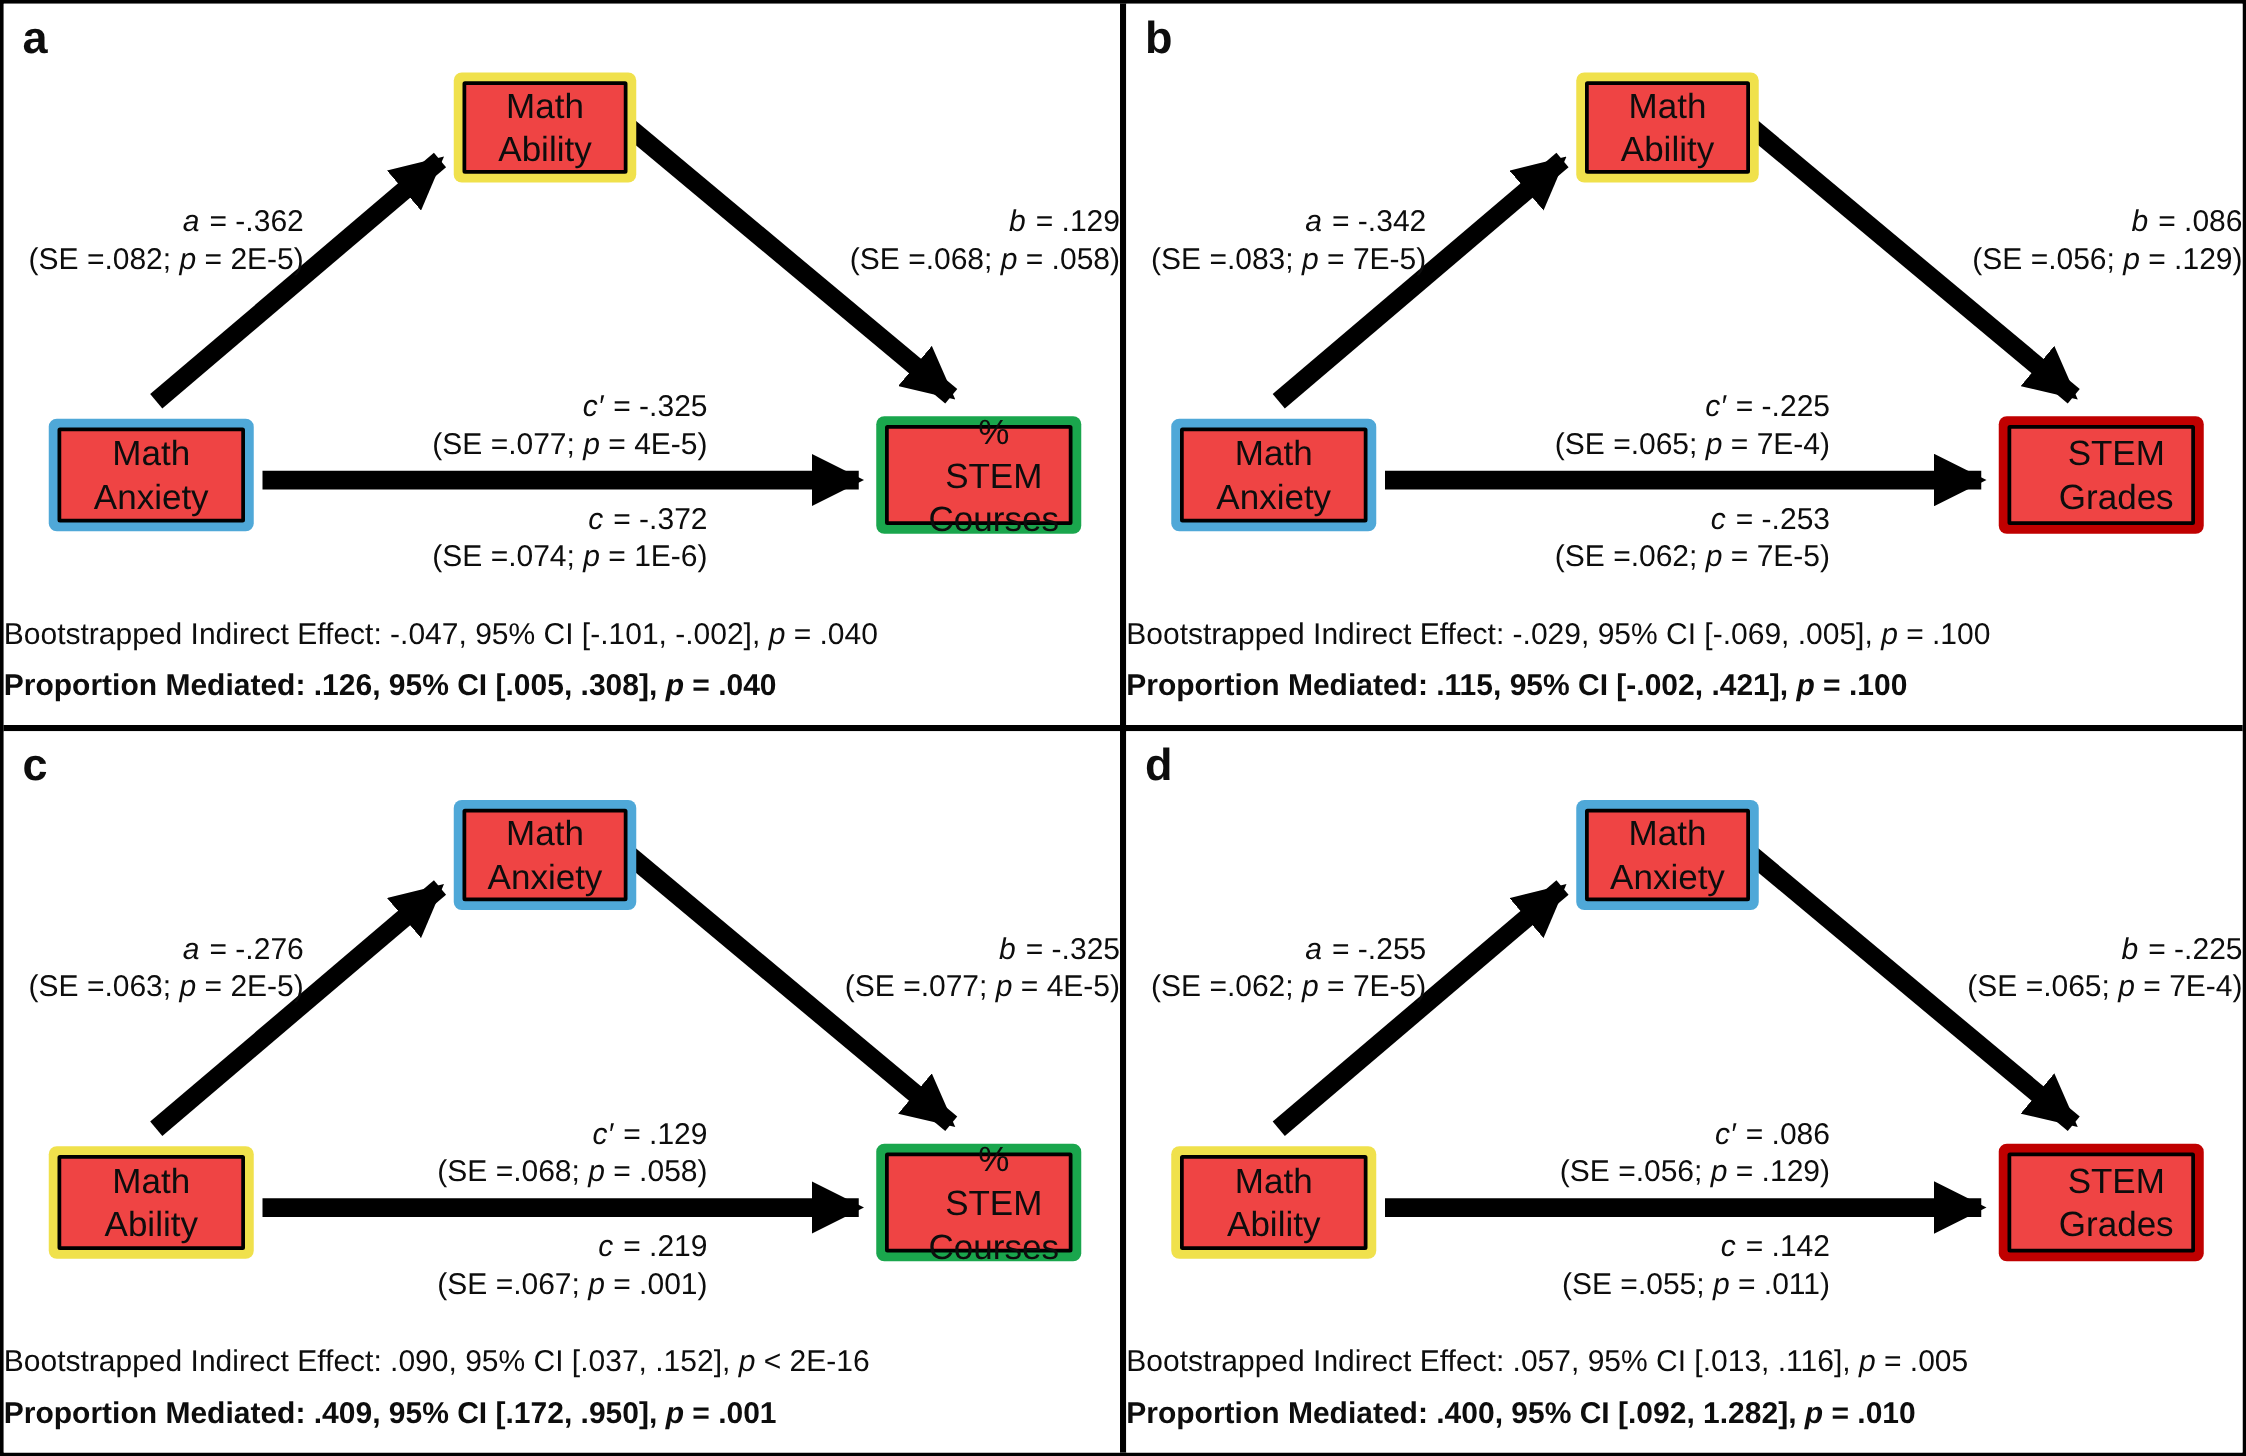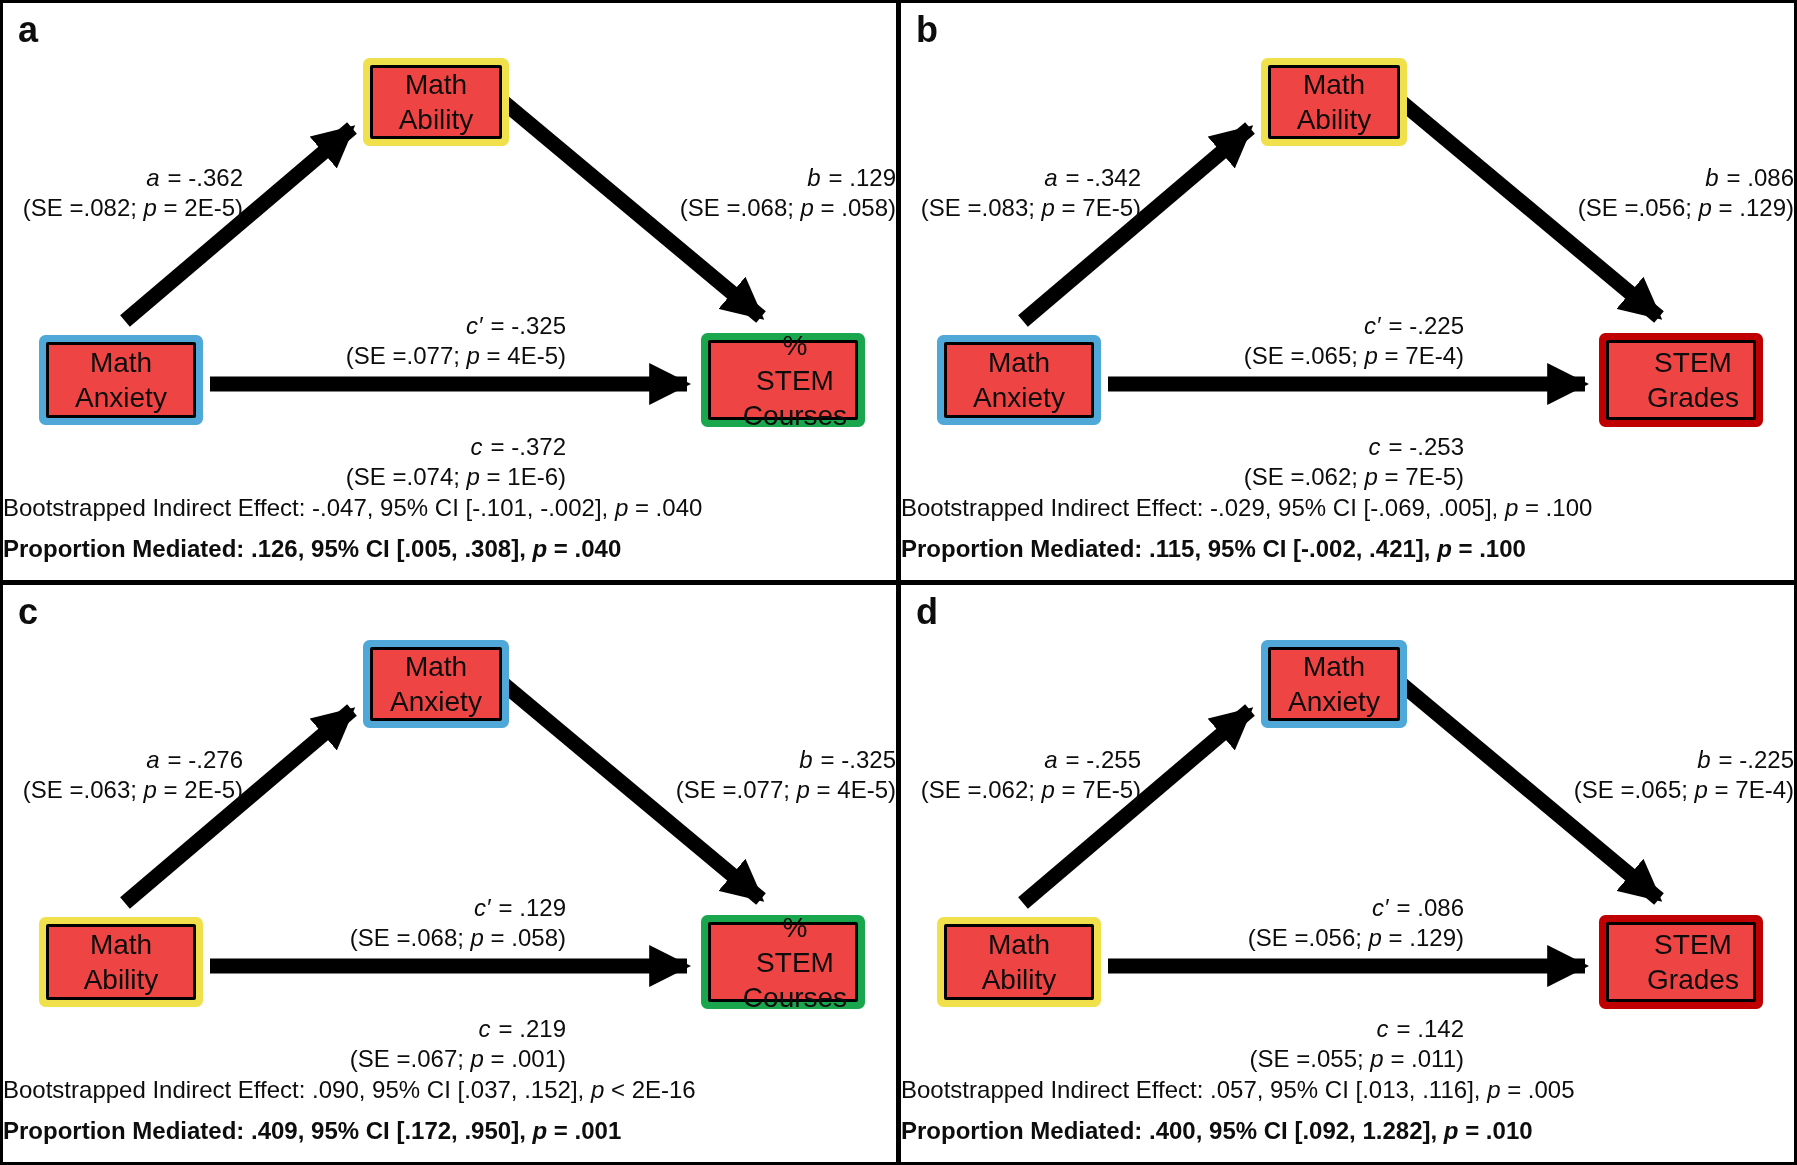--- a/index.html
+++ b/index.html
@@ -27,21 +27,21 @@
   .node-blue   { --nc:#4fa8d8; }
   .node-green  { --nc:#1aa64d; }
   .node-red    { --nc:#c00000; }
   .mediator { left:367px; top:62px;  width:132px; height:74px; }
   .predictor{ left:43px;  top:339px; width:150px; height:76px; }
   .outcome  { left:705px; top:337px; width:150px; height:80px;padding-left:30px; }
   .plabel { position:absolute; text-align:right; font-size:24px; line-height:30px; }
   .lab-a  { left:0px;   top:160px; width:240px; }
   .lab-b  { left:653px; top:160px; width:240px; }
   .lab-cp { left:263px; top:308px; width:300px; }
-  .lab-c  { left:263px; top:398px; width:300px;margin-top:31px; }
+  .lab-c  { left:263px; top:398px; width:300px; }
   .ltr { font-style:italic; margin-right:8px; }
   .pit { font-style:italic; }
   .caption { position:absolute; left:0; width:100%; text-align:left; font-size:24px; }
   .cap-ind { top:491px; }
   .cap-med { top:532px; font-weight:bold; }
 </style>
 </head>
 <body>
 
 <div class="figure">

